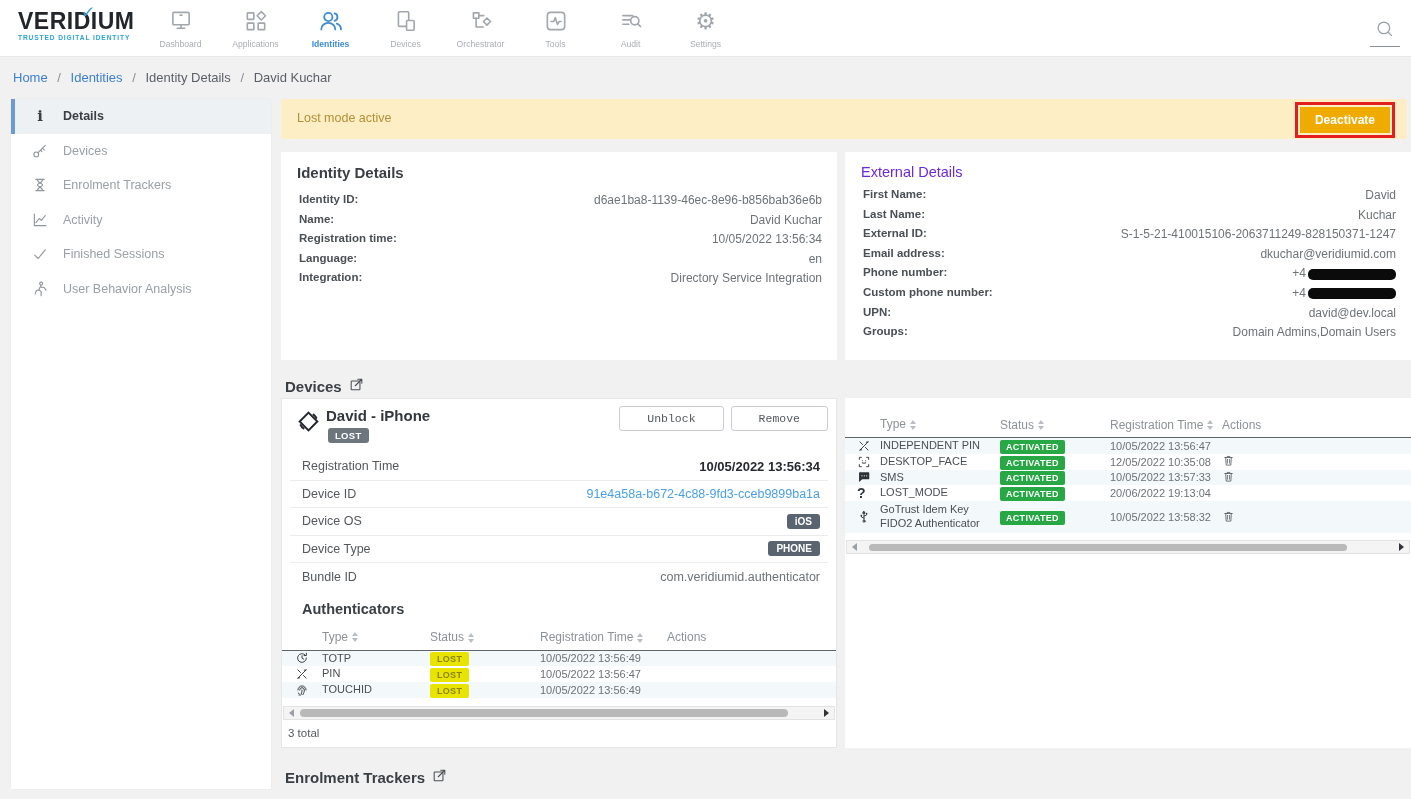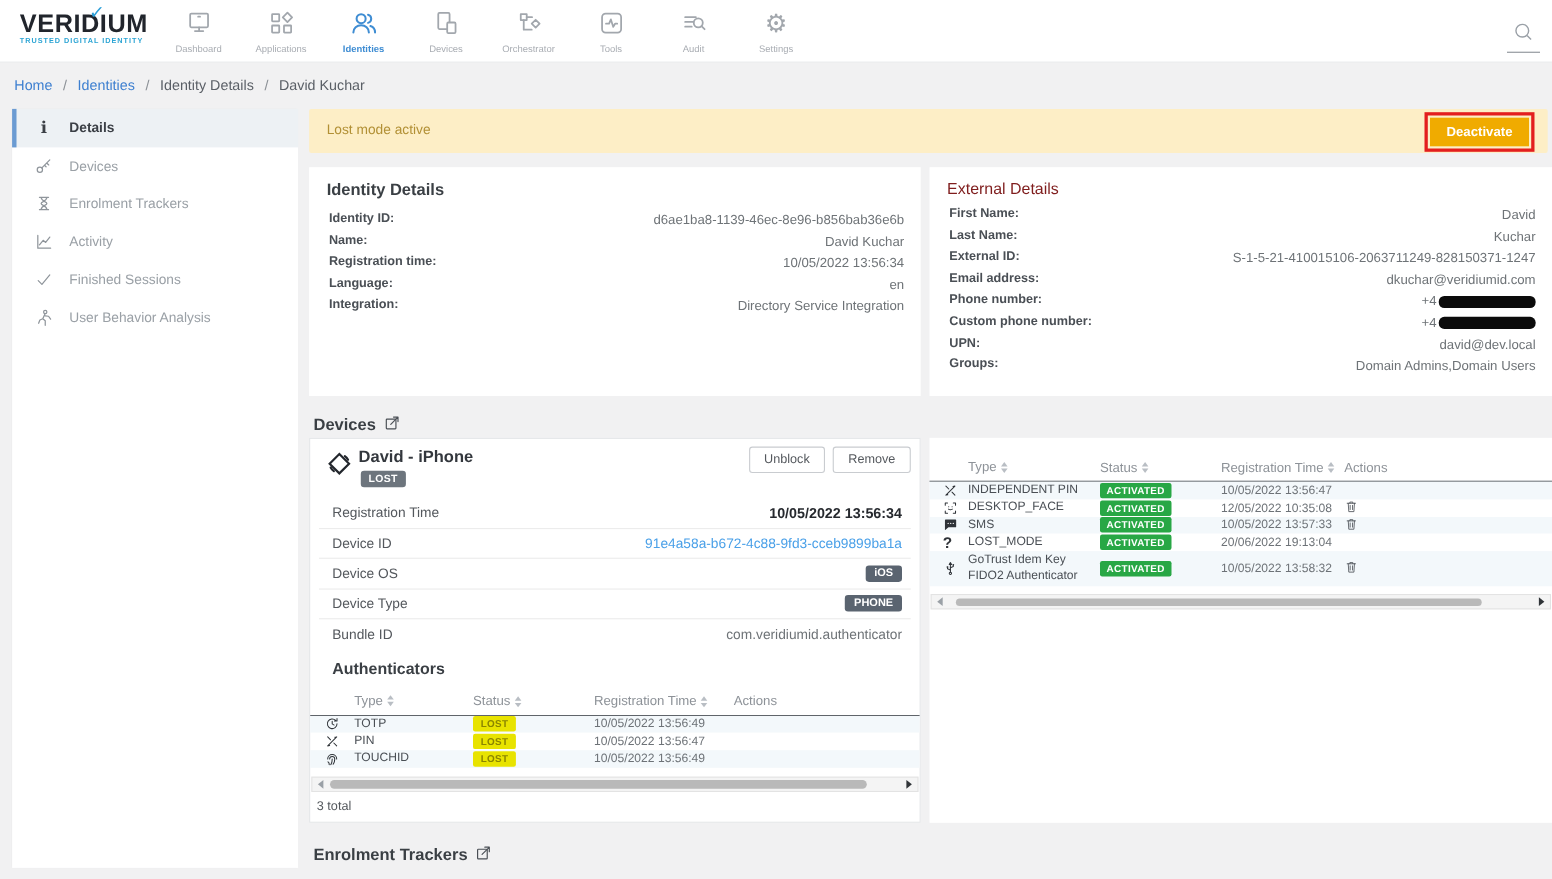--- a/index.html
+++ b/index.html
@@ -43,42 +43,42 @@
   .banner { position:absolute; left:281px; top:99px; width:1126px; height:40px; background:#fdeec6; border-radius:2px; }
   .banner-text { position:absolute; left:16px; top:12px; font-size:12.5px; color:#b29035; }
   .annot-box { position:absolute; right:12px; top:3px; border:3px solid #e31e1e; padding:2px; }
   .deactivate-btn { background:#f0ab00; color:#ffffff; border:none; font-size:12px; font-weight:bold; padding:6px 15px; cursor:pointer; font-family:inherit; }
 
   
   .panel { position:absolute; background:#ffffff; }
   .panel-identity { left:281px; top:152px; width:556px; height:208px; }
   .panel-external { left:845px; top:152px; width:566px; height:208px; }
   .panel-title-bold { font-size:15px; font-weight:bold; color:#3a3f44; padding:12px 0 0 16px; }
-  .panel-title-normal { font-size:14.5px; color:#7f1d1d; padding:12px 0 0 16px; }
+  .panel-title-normal { font-size:14.5px; color:#6d28d9; padding:12px 0 0 16px; }
   .kv-list { margin-top:12px; }
   .kv-row { display:flex; justify-content:space-between; align-items:flex-start; height:19.6px; padding:0 15px 0 18px; }
   .kv-label { font-size:11.5px; font-weight:bold; color:#4a4f55; }
   .kv-value { font-size:12px; color:#6e7377; text-align:right; }
   .redact-bar { display:inline-block; width:88px; height:11px; background:#0b0b0b; border-radius:5px; vertical-align:middle; margin-left:2px; }
 
   
   .section-header { position:absolute; font-size:15px; font-weight:bold; color:#3a3f44; display:flex; align-items:center; gap:7px; }
   .section-header svg { stroke:#4a4f55; fill:none; stroke-width:1.7; stroke-linecap:round; stroke-linejoin:round; cursor:pointer; }
   .hdr-devices { left:285px; top:377px; }
   .hdr-enrolment { left:285px; top:768px; }
 
   
   .device-card { position:absolute; left:281px; top:398px; width:556px; height:350px; background:#ffffff; border:1px solid #e4e6e8; }
   .dc-head { position:relative; height:52px; }
   .dc-logo { position:absolute; left:13px; top:9px; }
   .dc-logo svg { stroke:#23272d; fill:none; stroke-width:1.9; stroke-linecap:round; }
   .dc-name { position:absolute; left:44px; top:8px; font-size:15px; font-weight:bold; color:#33373d; }
   .dc-lost-badge { position:absolute; left:46px; top:29px; background:#6d757d; color:#fff; font-size:9.5px; font-weight:bold; padding:2px 7px; border-radius:3px; letter-spacing:.3px; }
   .dc-buttons { position:absolute; right:8px; top:7px; display:flex; gap:7px; }
-  .ghost-btn { background:#fff; border:1px solid #c9ccd0; border-radius:3px; color:#55595e; font-size:11.5px; padding:5px 13px; cursor:pointer; font-family:Liberation Sans, sans-serif;text-align:center; }
+  .ghost-btn { background:#fff; border:1px solid #c9ccd0; border-radius:3px; color:#55595e; font-size:11.5px; padding:5px 27px; cursor:pointer; font-family:Liberation Mono, monospace;text-align:center; }
   .dc-fields { margin:2px 8px 0 8px; }
   .dc-frow { display:flex; justify-content:space-between; align-items:center; height:27.5px; padding:0 8px 0 12px; }
   .dc-frow.sep { border-bottom:1px solid #ececec; }
   .dc-flabel { font-size:12.5px; color:#54585d; }
   .dc-fvalue { font-size:12.5px; color:#6e7377; }
   .val-bold { font-weight:bold; color:#26292e; font-size:13px; }
   .val-link { color:#4aa0e8; cursor:pointer; }
   .os-badge { background:#5a6470; color:#fff; font-size:10px; font-weight:bold; padding:2px 8px; border-radius:3px; }
   .auth-title { font-size:14.5px; font-weight:bold; color:#3a3f44; margin:10px 0 0 20px; }
 

